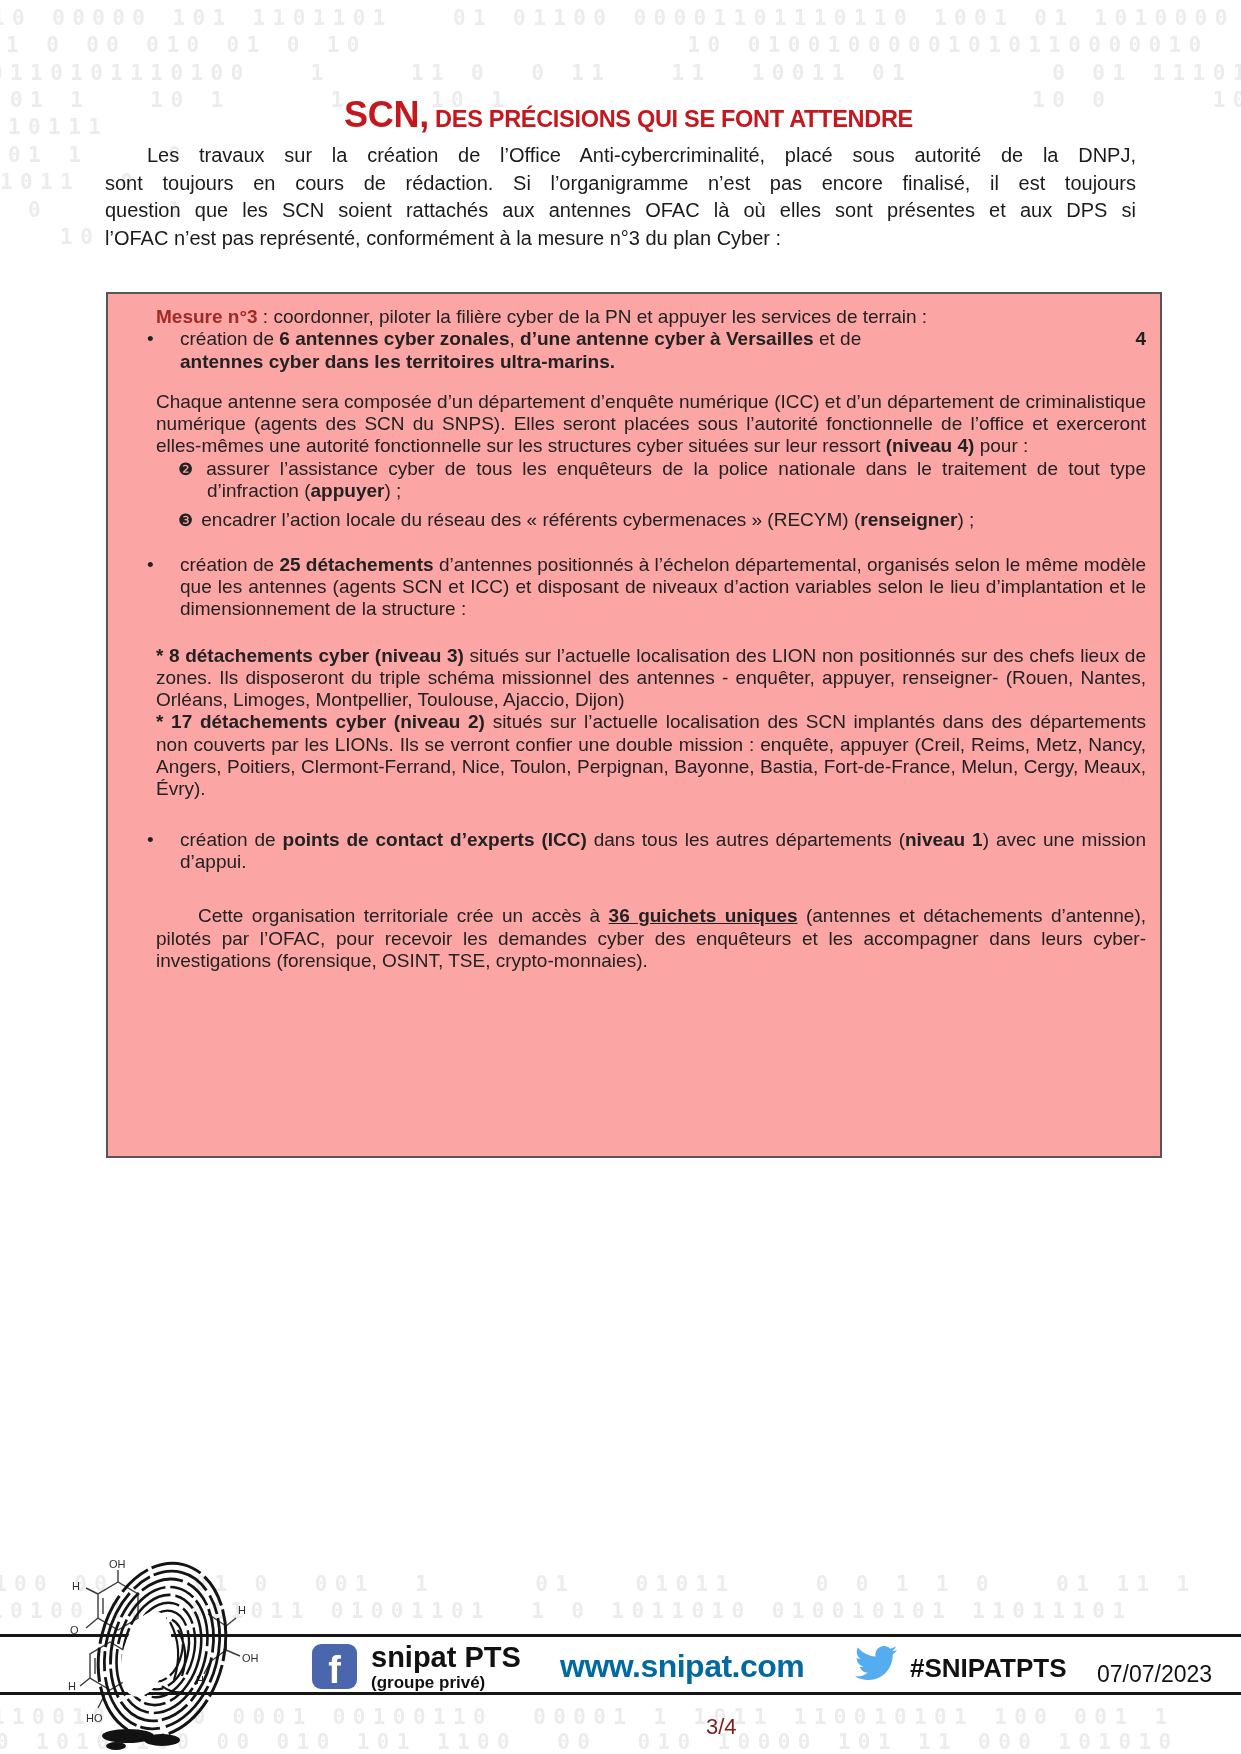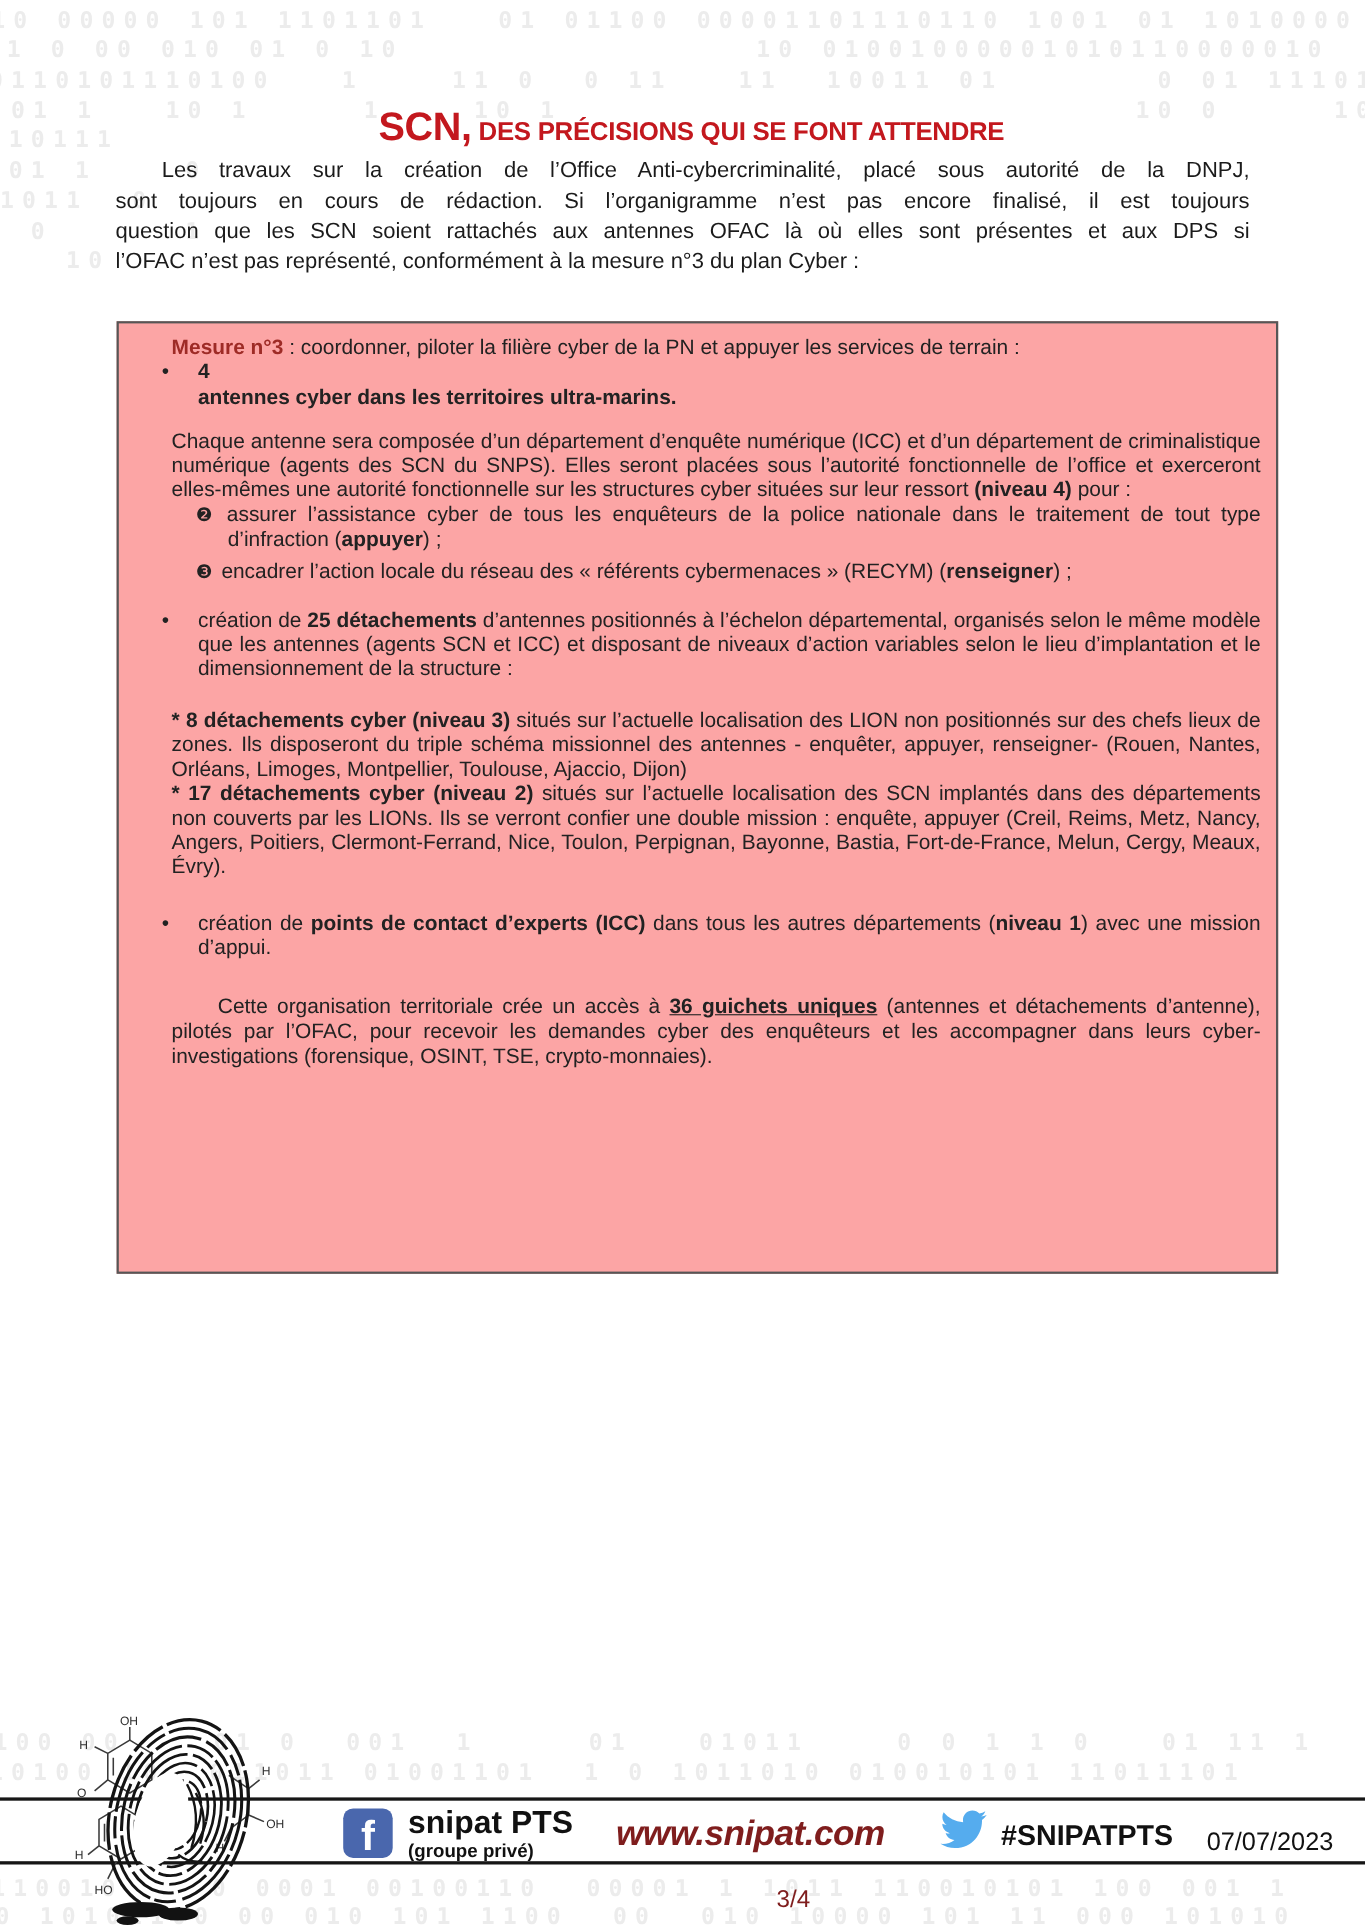--- a/index.html
+++ b/index.html
@@ -62,21 +62,21 @@
   
   .rule{position:absolute;left:0;width:1241px;height:3px;background:#161616;z-index:2;}
   .rule.top{top:1634px;}
   .rule.bottom{top:1692px;}
   .band{position:absolute;left:0;top:1637px;width:1241px;height:55px;z-index:3;}
   .fb-icon{position:absolute;left:312px;top:7px;width:45px;height:45px;border-radius:9px;
            background:#4a67ad;color:#fff;text-align:center;overflow:hidden;}
   .fb-icon span{font-weight:bold;font-size:38px;line-height:52px;font-family:"Liberation Sans",sans-serif;}
   .fb-name{position:absolute;left:371px;top:4px;font-weight:bold;font-size:29px;color:#111;}
   .fb-sub{position:absolute;left:371px;top:36px;font-weight:bold;font-size:17px;color:#111;}
-  .site{position:absolute;left:560px;top:11px;font-weight:bold;font-size:32px;letter-spacing:-0.5px;color:#7f1d1d;font-style:italic;}
+  .site{position:absolute;left:560px;top:11px;font-weight:bold;font-size:32px;letter-spacing:-0.5px;color:#0369a1;}
   .tw-icon{position:absolute;left:852px;top:5px;width:48px;height:42px;}
   .hashtag{position:absolute;left:910px;top:16px;font-weight:bold;font-size:26px;color:#111;}
   .issue-date{position:absolute;left:1097px;top:24px;font-size:23px;color:#111;}
   .pagenum{position:absolute;left:706px;top:1714px;font-size:22px;color:#7f1d1d;z-index:3;}
   .fp{position:absolute;left:58px;top:1556px;z-index:5;}
 </style>
 </head>
 <body>
 
 <div class="page">
@@ -106,20 +106,21 @@
     <div class="jline last">l’OFAC n’est pas représenté, conformément à la mesure n°3 du plan Cyber :</div>
   </div>
 
   <div class="mbox">
 
     <p class="mesure"><span class="mlabel">Mesure n°3</span><span> : coordonner, piloter la filière cyber de la PN et appuyer les services de terrain :</span></p>
 
     <div class="bullet bullet1">
       <span class="bmark">•</span>
       <div class="line1">
+        <span class="lgroup"><span>création de </span><b>6 antennes cyber zonales</b><span>, </span><b>d’une antenne cyber à Versailles</b><span> et de</span></span>
         <b class="num4">4</b>
       </div>
       <b class="line2">antennes cyber dans les territoires ultra-marins.</b>
     </div>
 
     <p class="chaque jpara"><span>Chaque antenne sera composée d’un département d’enquête numérique (ICC) et d’un département de criminalistique numérique (agents des SCN du SNPS). Elles seront placées sous l’autorité fonctionnelle de l’office et exerceront elles-mêmes une autorité fonctionnelle sur les structures cyber situées sur leur ressort </span><b>(niveau 4)</b><span> pour :</span></p>
 
     <div class="nitem"><span class="nmark">❷</span><span>assurer l’assistance cyber de tous les enquêteurs de la police nationale dans le traitement de tout type d’infraction (</span><b>appuyer</b><span>) ;</span></div>
     <div class="nitem"><span class="nmark">❸</span><span>encadrer l’action locale du réseau des « référents cybermenaces » (RECYM) (</span><b>renseigner</b><span>) ;</span></div>
 

